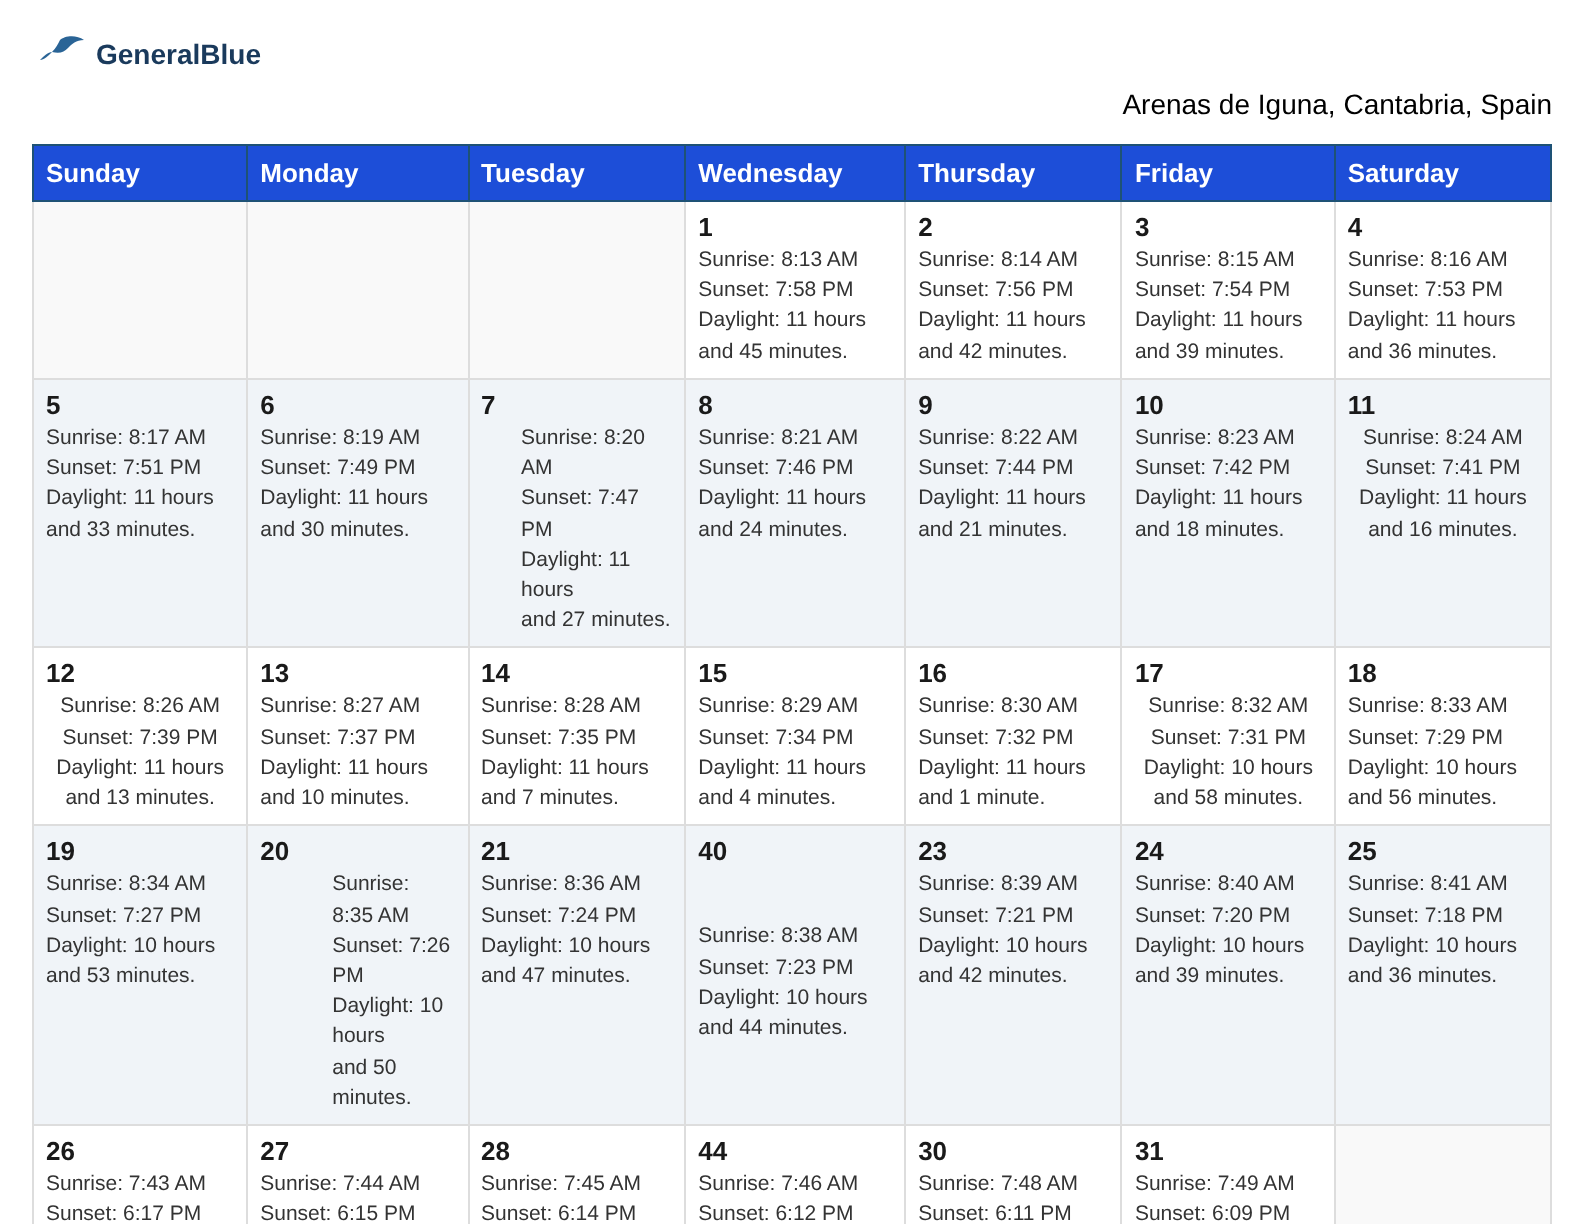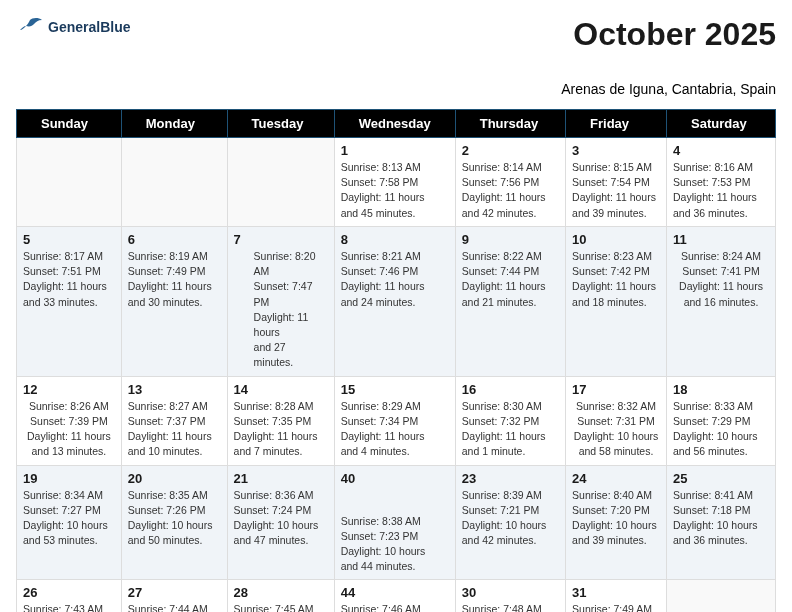--- a/index.html
+++ b/index.html
@@ -45,24 +45,24 @@
       font-size: 14px;
       color: #000000;
       margin-top: 28px;
     }
     .calendar {
       width: 100%;
       border-collapse: collapse;
       border: 1px solid #ccc;
     }
     .calendar th {
-      background: #000000;
+      background: #1d4ed8;
       color: #fff;
       text-align: left;
-      padding: 6px 24px;
+      padding: 6px 6px;
       font-size: 13px;
       font-weight: bold;
       border: 1px solid #1e5276;
     }
     .calendar td {
       vertical-align: top;
       padding: 5px 6px;
       border: 1px solid #ddd;
       font-size: 11px;
       color: #333;
@@ -100,21 +100,20 @@
     <svg class="logo-bird" viewBox="0 0 28 22" xmlns="http://www.w3.org/2000/svg">
       <path d="M14 4 C16 2, 22 1, 26 4 C22 4, 20 6, 18 8 C16 10, 14 11, 10 10 C12 8, 13 6, 14 4Z" fill="#2a6496"></path>
       <path d="M10 10 C8 12, 6 14, 4 14 C6 12, 8 10, 10 10Z" fill="#2a6496"></path>
     </svg>
     <div class="logo-text">
       <span>General</span>
       <span>Blue</span>
     </div>
   </div>
   <div class="title-block">
-    <div class="month-title">October 2025</div>
     <div class="location">Arenas de Iguna, Cantabria, Spain</div>
   </div>
 </div>
 
 <table class="calendar">
   <thead>
     <tr>
     <th>Sunday</th>
         <th>Monday</th>
         <th>Tuesday</th>
@@ -263,21 +262,21 @@
       <tr>
         <td>
           <span class="day-num">19</span>
           <div class="day-info" style="white-space: pre-line;">Sunrise: 8:34 AM
 Sunset: 7:27 PM
 Daylight: 10 hours
 and 53 minutes.</div>
         </td>
         <td>
           <span class="day-num">20</span>
-          <div class="day-info" style="white-space: pre-line;">Sunrise: 8:35 AM
+          <div class="day-info" style="white-space: pre-line; margin-left: 36px;">Sunrise: 8:35 AM
 Sunset: 7:26 PM
 Daylight: 10 hours
 and 50 minutes.</div>
         </td>
         <td>
           <span class="day-num">21</span>
           <div class="day-info" style="white-space: pre-line;">Sunrise: 8:36 AM
 Sunset: 7:24 PM
 Daylight: 10 hours
 and 47 minutes.</div>

